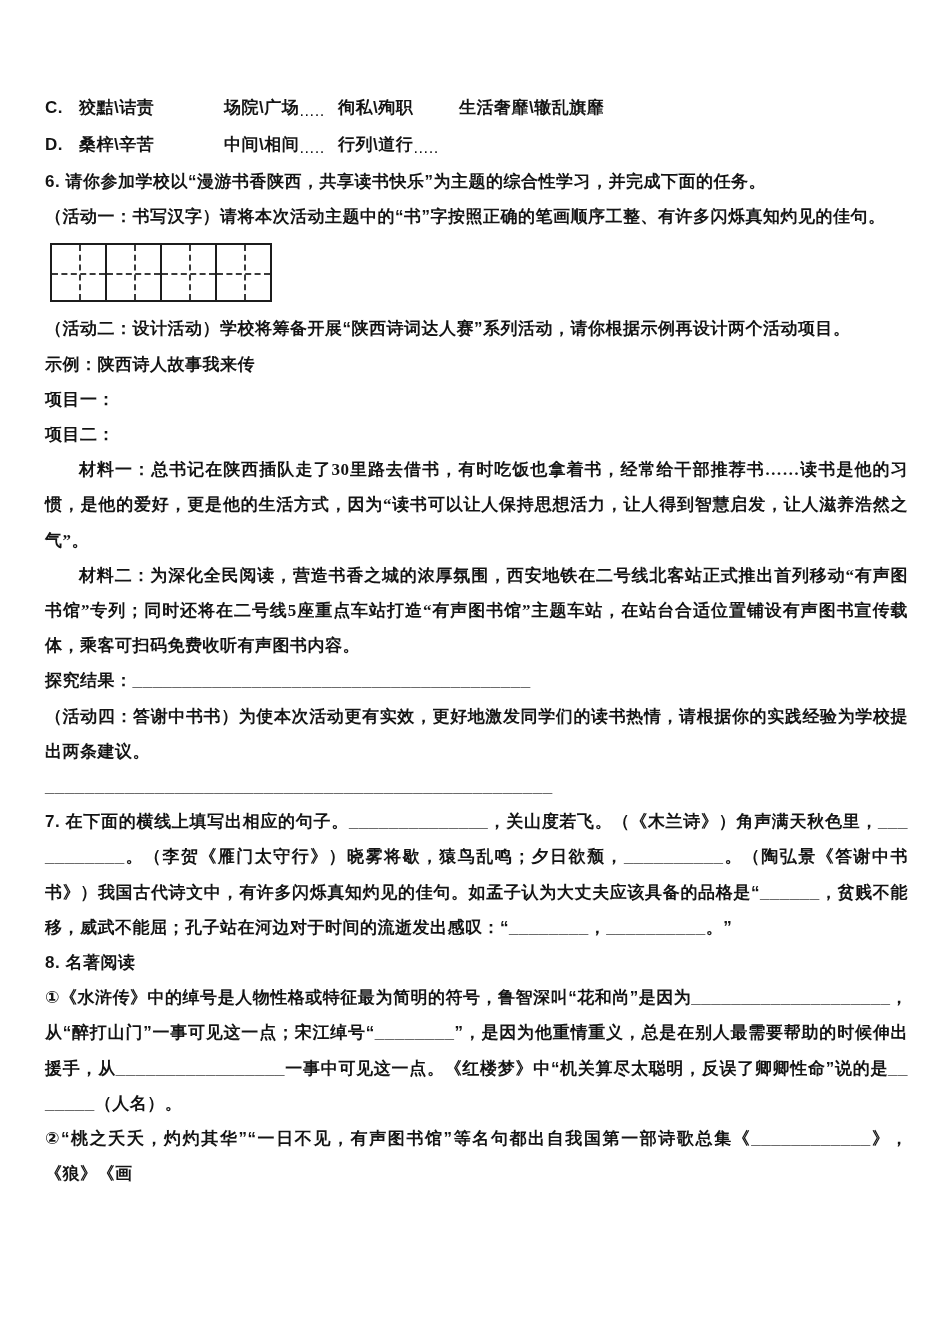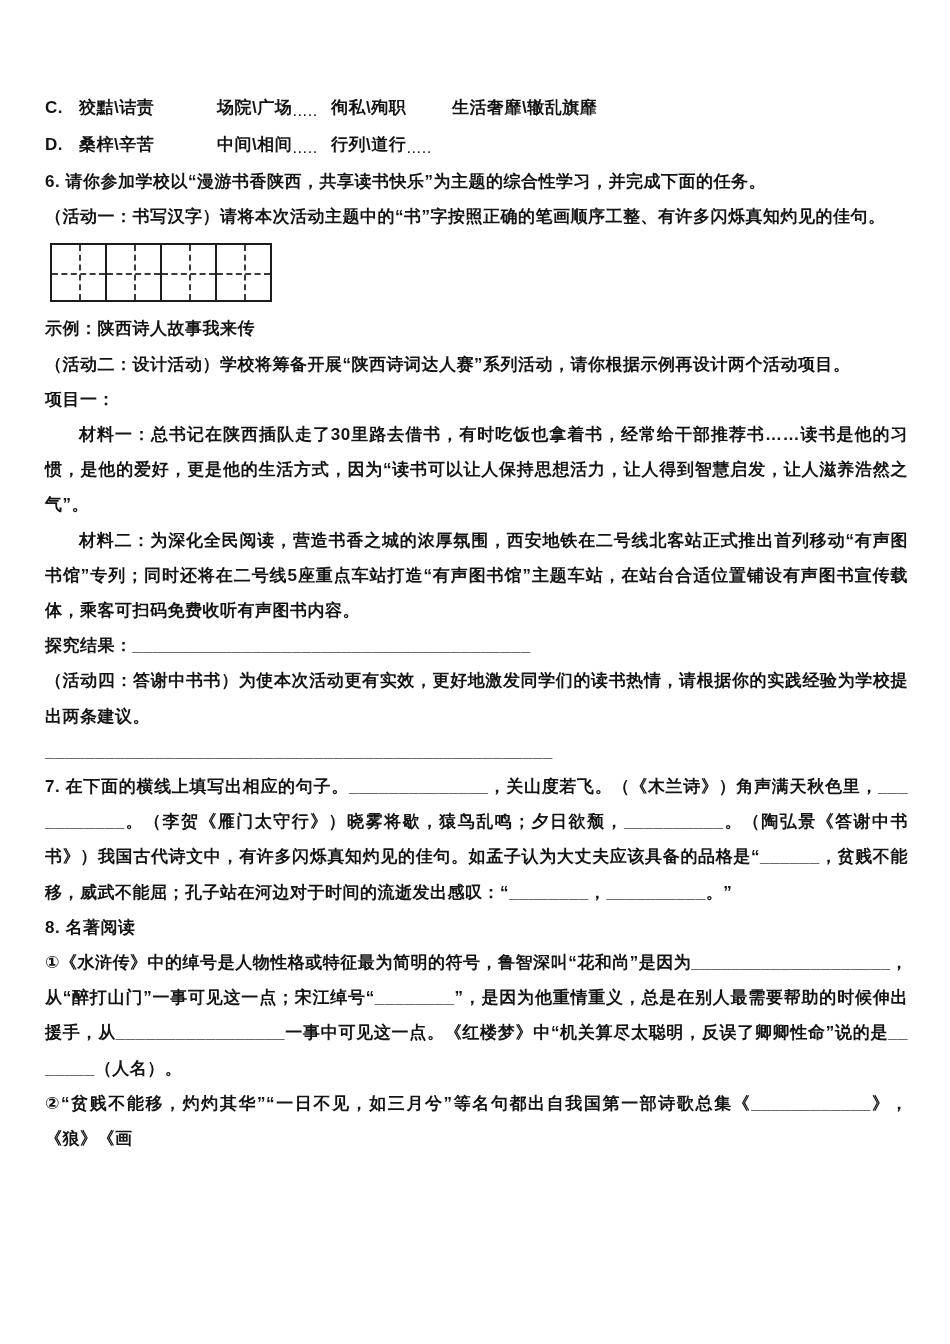--- a/index.html
+++ b/index.html
@@ -13,27 +13,27 @@
     overflow: hidden;
   }
   .page { padding: 90px 42px 0 45px; }
   p.line {
     margin: 0;
     line-height: 35.2px;
     text-align: justify;
     letter-spacing: 0.5px;
     word-break: break-all;
   }
-  p.indent { text-indent: 2em; }
+  p.indent { text-indent: 2em; font-family: Liberation Serif, serif; }
 
   
   .opt-row { display: flex; line-height: 36px; letter-spacing: 0.5px; }
   .opt-label { width: 34px; flex: none; }
   .opt-c1 { width: 138px; flex: none; }
-  .opt-c2 { width: 114px; flex: none; white-space: nowrap; }
+  .opt-c2 { width: 114px; flex: none; white-space: nowrap; margin-left: 7px; }
   .opt-c3 { width: 121px; flex: none; white-space: nowrap; }
   .opt-c4 { flex: 1; }
   .dots {
     font-size: 11px;
     letter-spacing: 2px;
     position: relative;
     top: 3px;
     margin-left: 1px;
   }
 
@@ -94,28 +94,29 @@
     <div class="tian-cell">
         <div class="tian-v"></div>
         <div class="tian-h"></div>
       </div>
     <div class="tian-cell">
         <div class="tian-v"></div>
         <div class="tian-h"></div>
       </div>
   </div>
 
+  <p class="line">（活动二：设计活动）学校将筹备开展“陕西诗词达人赛”系列活动，请你根据示例再设计两个活动项目。</p>
   <p class="line">示例：陕西诗人故事我来传</p>
-  <p class="line">（活动二：设计活动）学校将筹备开展“陕西诗词达人赛”系列活动，请你根据示例再设计两个活动项目。</p>
   <p class="line">项目一：</p>
+  <p class="line">项目二：</p>
   <p class="line indent">材料一：总书记在陕西插队走了30里路去借书，有时吃饭也拿着书，经常给干部推荐书……读书是他的习惯，是他的爱好，更是他的生活方式，因为“读书可以让人保持思想活力，让人得到智慧启发，让人滋养浩然之气”。</p>
   <p class="line indent">材料二：为深化全民阅读，营造书香之城的浓厚氛围，西安地铁在二号线北客站正式推出首列移动“有声图书馆”专列；同时还将在二号线5座重点车站打造“有声图书馆”主题车站，在站台合适位置铺设有声图书宣传载体，乘客可扫码免费收听有声图书内容。</p>
   <p class="line">探究结果：________________________________________</p>
   <p class="line">（活动四：答谢中书书）为使本次活动更有实效，更好地激发同学们的读书热情，请根据你的实践经验为学校提出两条建议。</p>
   <p class="line">___________________________________________________</p>
 
   <p class="line">7. 在下面的横线上填写出相应的句子。______________，关山度若飞。（《木兰诗》）角声满天秋色里，___________。（李贺《雁门太守行》）晓雾将歇，猿鸟乱鸣；夕日欲颓，__________。（陶弘景《答谢中书书》）我国古代诗文中，有许多闪烁真知灼见的佳句。如孟子认为大丈夫应该具备的品格是“______，贫贱不能移，威武不能屈；孔子站在河边对于时间的流逝发出感叹：“________，__________。”</p>
 
   <p class="line">8. 名著阅读</p>
   <p class="line">①《水浒传》中的绰号是人物性格或特征最为简明的符号，鲁智深叫“花和尚”是因为____________________，从“醉打山门”一事可见这一点；宋江绰号“________”，是因为他重情重义，总是在别人最需要帮助的时候伸出援手，从_________________一事中可见这一点。《红楼梦》中“机关算尽太聪明，反误了卿卿性命”说的是_______（人名）。</p>
-  <p class="line">②“贫贱不能移，灼灼其华”“一日不见，如三月兮”等名句都出自我国第一部诗歌总集《____________》，《狼》《画</p>
+  <p class="line">②“桃之夭夭，灼灼其华”“一日不见，有声图书馆”等名句都出自我国第一部诗歌总集《____________》，《狼》《画</p>
 
 </div>
 
 </body></html>

